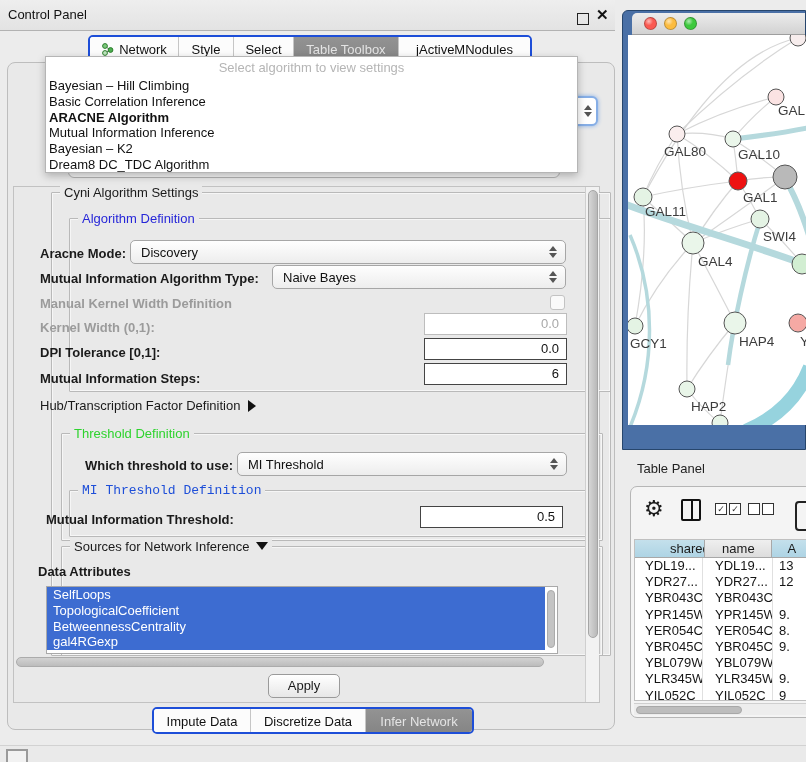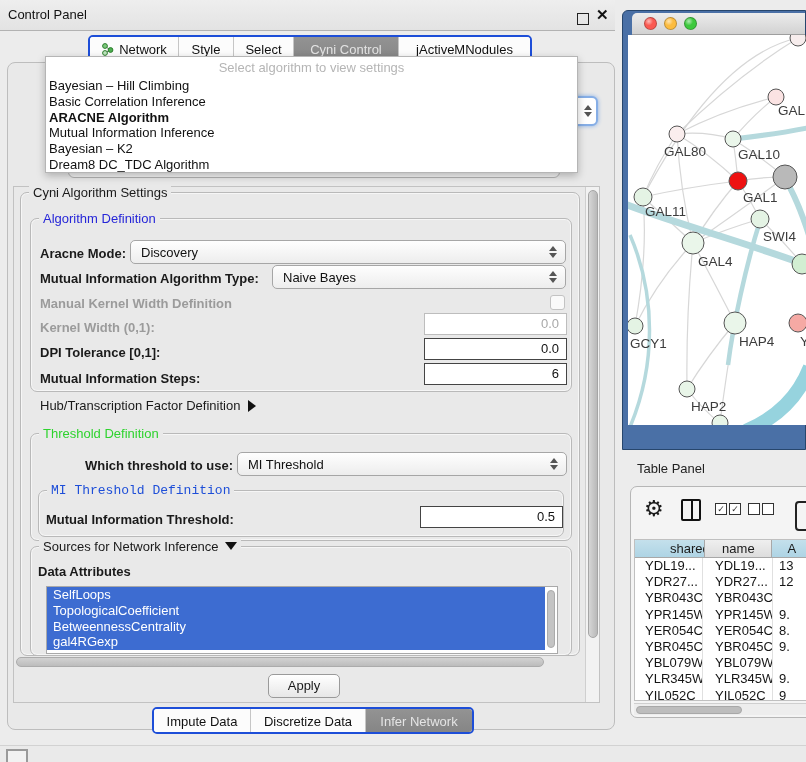--- a/index.html
+++ b/index.html
@@ -18,21 +18,21 @@
   .tab{display:flex;align-items:center;justify-content:center;gap:5px;height:24px;
        background:#fcfcfc;color:#111;border-right:1px solid #c6c6c6;box-sizing:border-box;}
   .tab:last-child{border-right:none;}
   .tab.sel{background:linear-gradient(#939393,#858585);color:#e4e4e4;}
   
   .outer-panel{left:7px;top:62px;width:606px;height:666px;background:#e9e9e9;
                border:1px solid #bdbdbd;border-radius:8px;}
   .scrollpane{left:13px;top:186px;width:587px;height:517px;background:#e9e9e9;
               border:1px solid #c2c2c2;box-sizing:border-box;}
   
-  .group{border:1px solid #b9b9b9;border-radius:7px;box-shadow:inset 0 0 0 1px #f6f6f6;}
+  .group{border:1px solid #b9b9b9;border-radius:1px;box-shadow:inset 0 0 0 1px #f6f6f6;margin-left:31px;}
   .gtitle{position:absolute;top:-8px;left:8px;background:#e9e9e9;padding:0 4px;line-height:15px;}
   .lbl{white-space:nowrap;}
   .bold{font-weight:bold;}
   .dis{color:#9b9b9b;}
   
   .combo{background:linear-gradient(#fefefe,#ededed);border:1px solid #a6a6a6;border-radius:5px;
          display:flex;align-items:center;box-sizing:border-box;height:24px;}
   .combo .txt{padding-left:10px;flex:1;color:#111;}
   .combo .arr{width:16px;display:flex;flex-direction:column;align-items:center;gap:2px;margin-right:4px;}
   .tri-up{width:0;height:0;border-left:4px solid transparent;border-right:4px solid transparent;border-bottom:5px solid #555;}
@@ -126,21 +126,21 @@
           </svg>
           <span>Network</span>
         </div>
         <div class="tab" style="width: 55px;">
           <span>Style</span>
         </div>
         <div class="tab" style="width: 60px;">
           <span>Select</span>
         </div>
         <div class="tab sel" style="width: 105px;">
-          <span>Cyni Control</span>
+          <span>Table Toolbox</span>
         </div>
         <div class="tab" style="width: 131px;">
           <span>jActiveMNodules</span>
         </div>
       </div>
   </div>
 
   <div class="abs outer-panel"></div>
 
   <div class="abs" style="left:552px;top:96px;width:46px;height:30px;background:#fff;border:2px solid #86aee6;
@@ -153,21 +153,21 @@
 
   <div class="abs" style="left:68px;top:150px;width:492px;height:28px;background:#f5f5f5;border:1px solid #b4b4b4;
        border-radius:6px;z-index:4;box-sizing:border-box;"></div>
 
   <div class="abs scrollpane"></div>
 
   <div class="abs group" style="left:20px;top:192px;width:558px;height:462px;">
     <span class="gtitle">Cyni Algorithm Settings</span>
   </div>
 
-  <div class="abs group" style="left:30px;top:218px;width:540px;height:172px;">
+  <div class="abs group" style="left:38px;top:218px;width:540px;height:172px;">
     <span class="gtitle" style="color:#2626d8;">Algorithm Definition</span>
   </div>
   <span class="abs lbl bold" style="left:40px;top:246px;">Aracne Mode:</span>
   <div class="abs combo" style="left:130px;top:240px;width:436px;">
     <span class="txt">Discovery</span>
     <span class="arr">
         <span class="tri-up"></span>
         <span class="tri-dn"></span>
       </span>
   </div>

